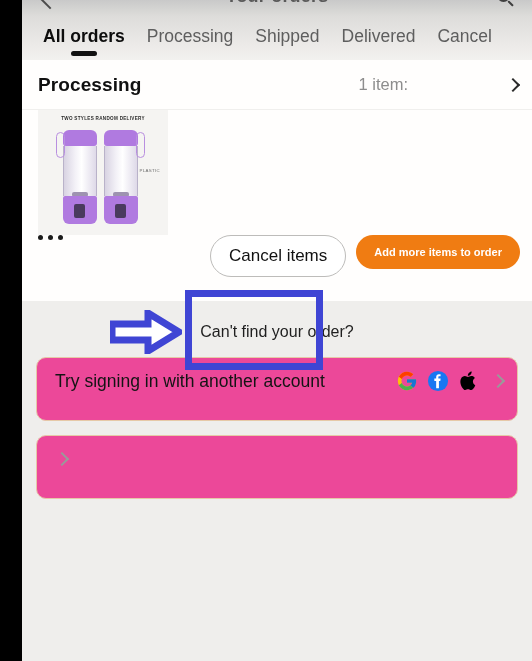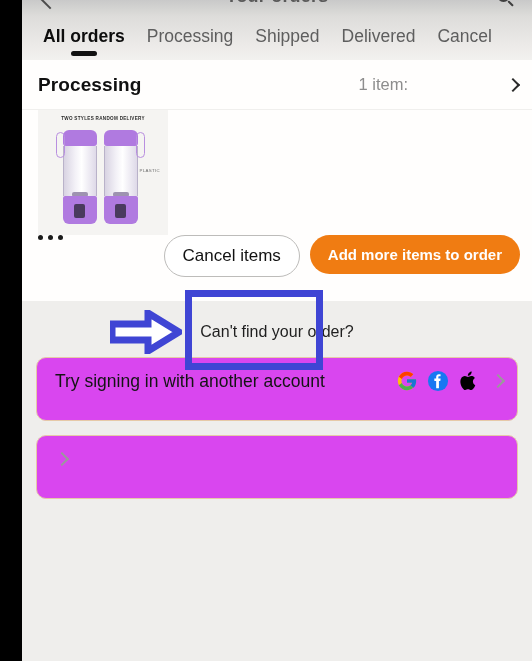--- a/index.html
+++ b/index.html
@@ -280,21 +280,21 @@
     padding: 10px 18px;
     font-size: 17px;
     color: #111111;
     white-space: nowrap;
   }
   .btn-orange {
     border: none;
     border-radius: 22px;
     background: #f07c12;
     padding: 11px 18px;
-    font-size: 15px;
+    font-size: 11px;
     font-weight: 700;
     color: #ffffff;
     white-space: nowrap;
     margin-left: 10px;
   }
 
   
   .help {
     background: #efeeec;
     padding: 22px 14px 0 14px;
@@ -302,21 +302,21 @@
   }
   .help-title {
     text-align: center;
     font-size: 16px;
     color: #1f1f1f;
     margin-bottom: 16px;
   }
   .help-card {
     display: flex;
     align-items: center;
-    background: #d946ef;
+    background: #ec4899;
     border: 1px solid #e6c9a8;
     border-radius: 10px;
     height: 64px;
     padding: 0 14px 16px 18px;
     margin-bottom: 14px;
   }
   .help-card .label {
     font-size: 17.5px;
     color: #141414;
     flex: 1;

